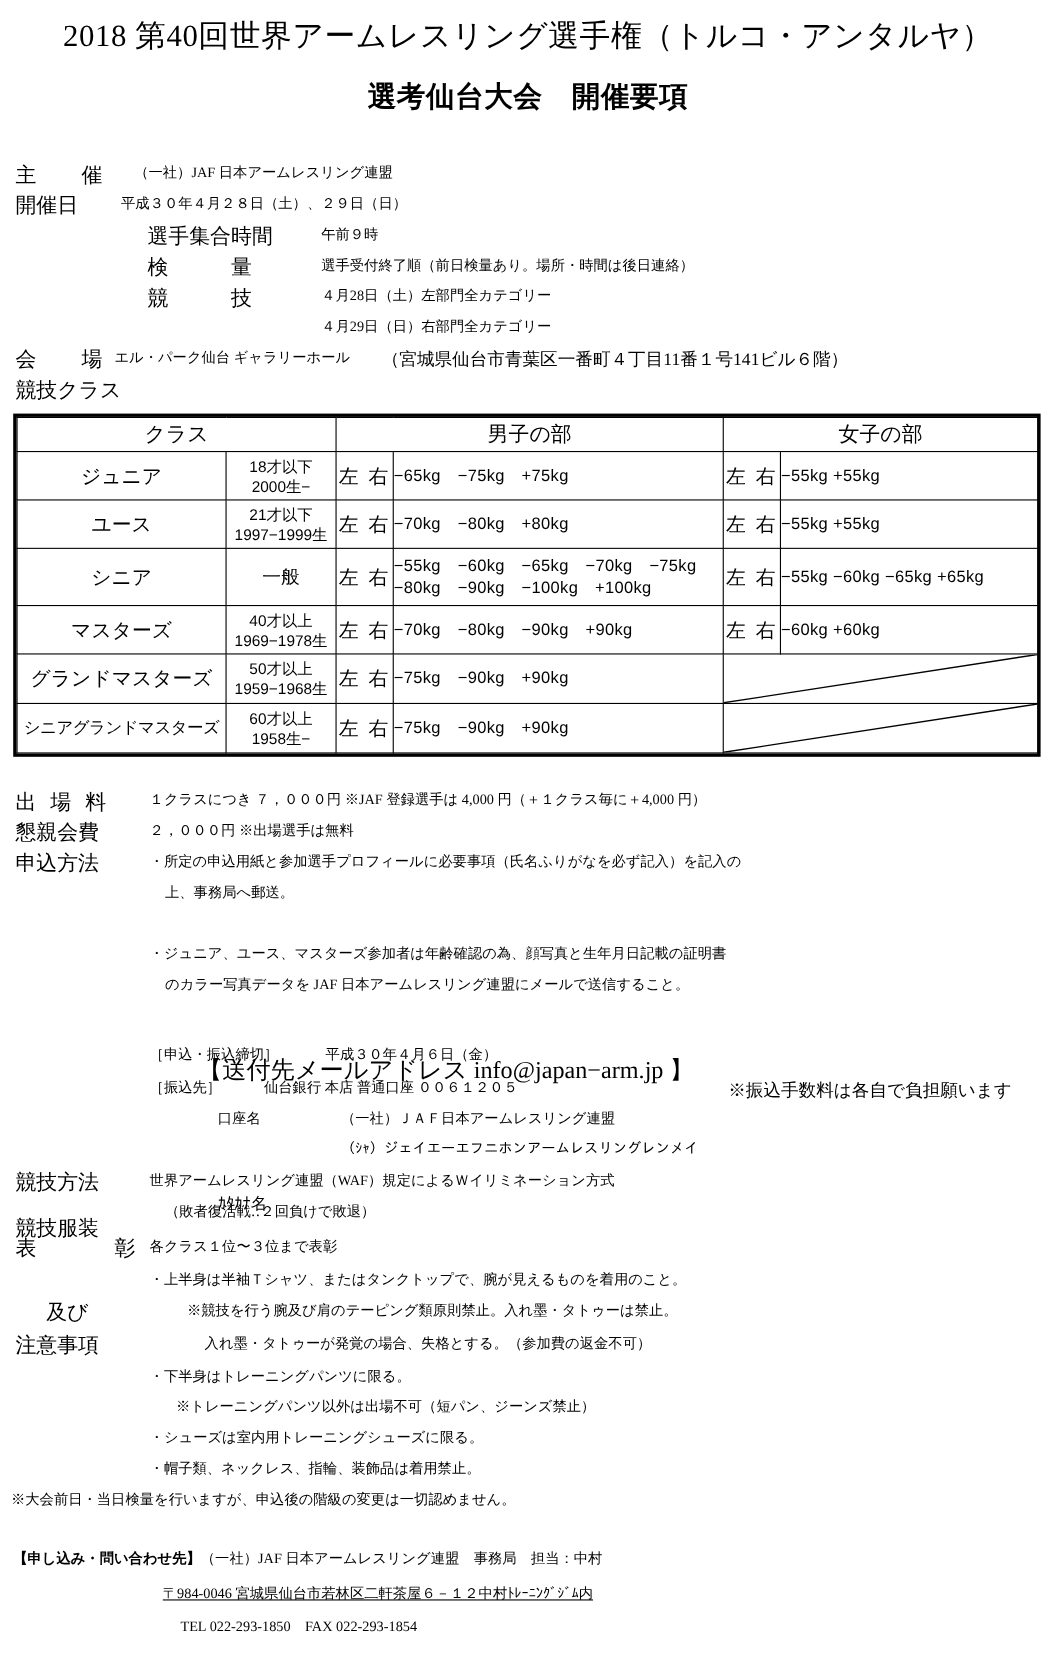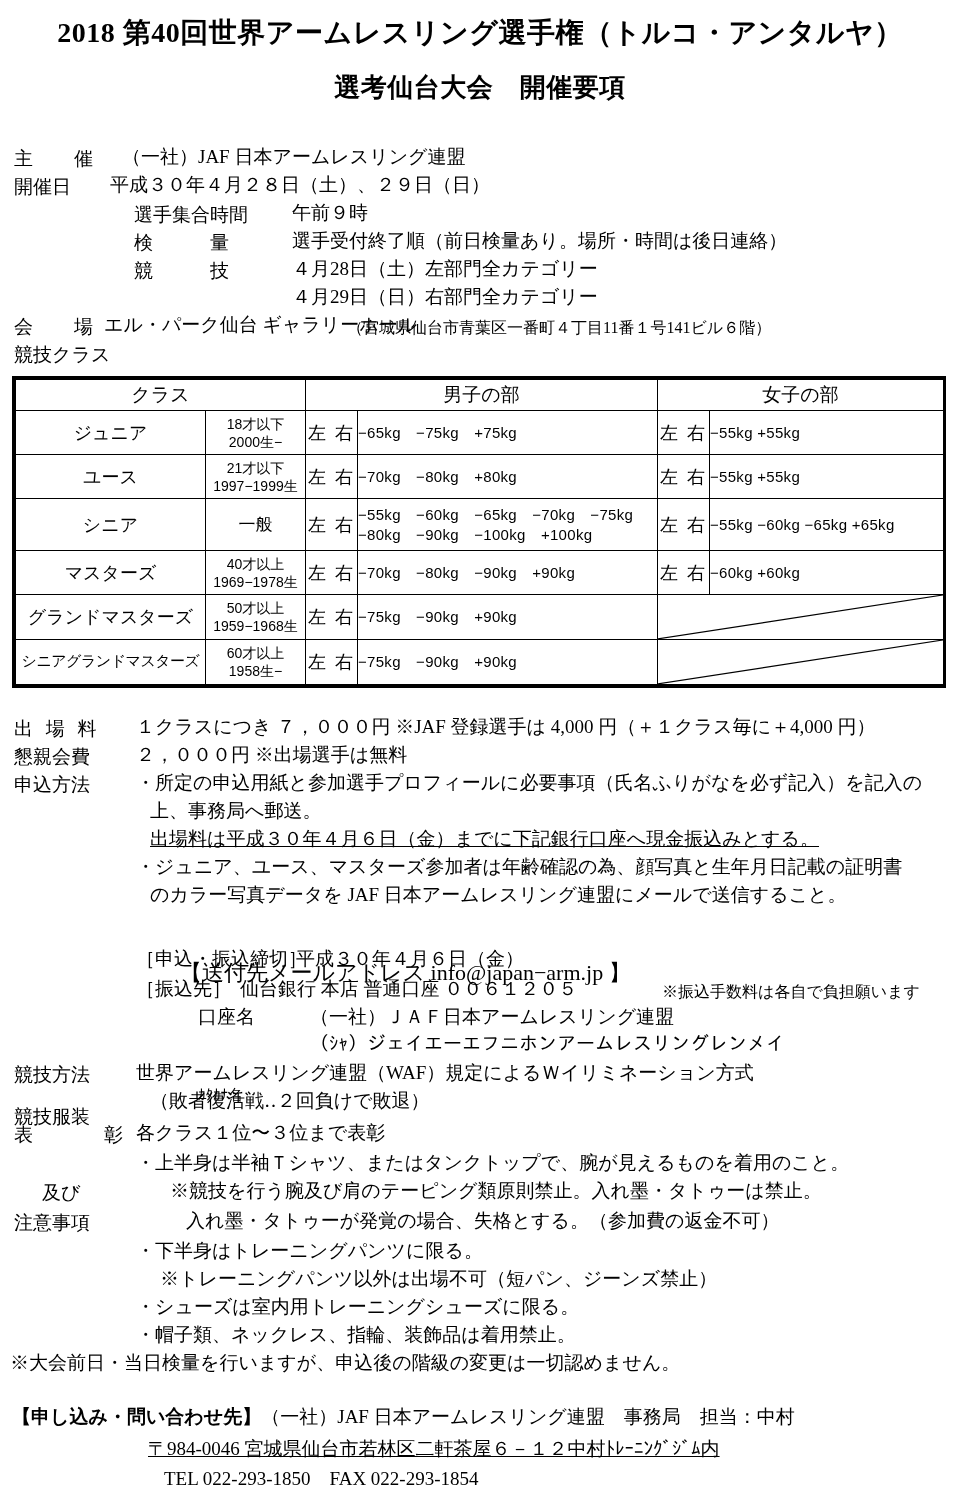--- a/index.html
+++ b/index.html
@@ -17,38 +17,38 @@
   }
 
   .page { position: relative; width: 960px; height: 1504px; }
 
   
   .title-1 {
     position: absolute;
     top: 14px; left: 0; width: 960px;
     text-align: center;
     font-size: 28px;
-    font-weight: bold;
+    font-weight: normal;
     letter-spacing: 0.5px;
     white-space: nowrap;
   }
   .title-2 {
     position: absolute;
     top: 70px; left: 0; width: 960px;
     text-align: center;
     font-size: 26px;
     font-weight: bold;
     letter-spacing: 0.5px;
     white-space: nowrap;
   }
 
   
   .line {
     position: absolute;
-    font-size: 19px;
+    font-size: 13px;
     line-height: 22px;
     white-space: nowrap;
   }
   .lbl { position: absolute; font-size: 19px; white-space: nowrap; }
   .lbl-sp4 { letter-spacing: 4px; }
   .lbl-sp10 { letter-spacing: 11px; }
   .small { font-size: 16px; }
   .smaller { font-size: 15px; }
   .bold { font-weight: bold; }
   .ul { text-decoration: underline; }
@@ -232,21 +232,20 @@
 
   <div class="lbl lbl-sp4" style="top:716px; left:14px;">出 場 料</div>
   <div class="line" style="top:716px; left:136px;">１クラスにつき ７，０００円 ※JAF 登録選手は 4,000 円（＋１クラス毎に＋4,000 円）</div>
 
   <div class="lbl" style="top:744px; left:14px;">懇親会費</div>
   <div class="line" style="top:744px; left:136px;">２，０００円 ※出場選手は無料</div>
 
   <div class="lbl" style="top:772px; left:14px;">申込方法</div>
   <div class="line" style="top:772px; left:136px;">・所定の申込用紙と参加選手プロフィールに必要事項（氏名ふりがなを必ず記入）を記入の</div>
   <div class="line" style="top:800px; left:150px;">上、事務局へ郵送。</div>
-  <div class="line ul" style="top:828px; left:150px;">出場料は平成３０年４月６日（金）までに下記銀行口座へ現金振込みとする。</div>
   <div class="line" style="top:856px; left:136px;">・ジュニア、ユース、マスターズ参加者は年齢確認の為、顔写真と生年月日記載の証明書</div>
   <div class="line" style="top:884px; left:150px;">のカラー写真データを JAF 日本アームレスリング連盟にメールで送信すること。</div>
 
   <div class="line" style="top:918px; left:180px; font-size:22px;margin-top:44px;">【送付先メールアドレス info@japan−arm.jp 】</div>
 
   <div class="line" style="top:948px; left:136px;">［申込・振込締切］</div>
   <div class="line" style="top:948px; left:296px;">平成３０年４月６日（金）</div>
 
   <div class="line" style="top:978px; left:136px;">［振込先］</div>
   <div class="line" style="top:978px; left:240px;">仙台銀行 本店 普通口座 ００６１２０５</div>

